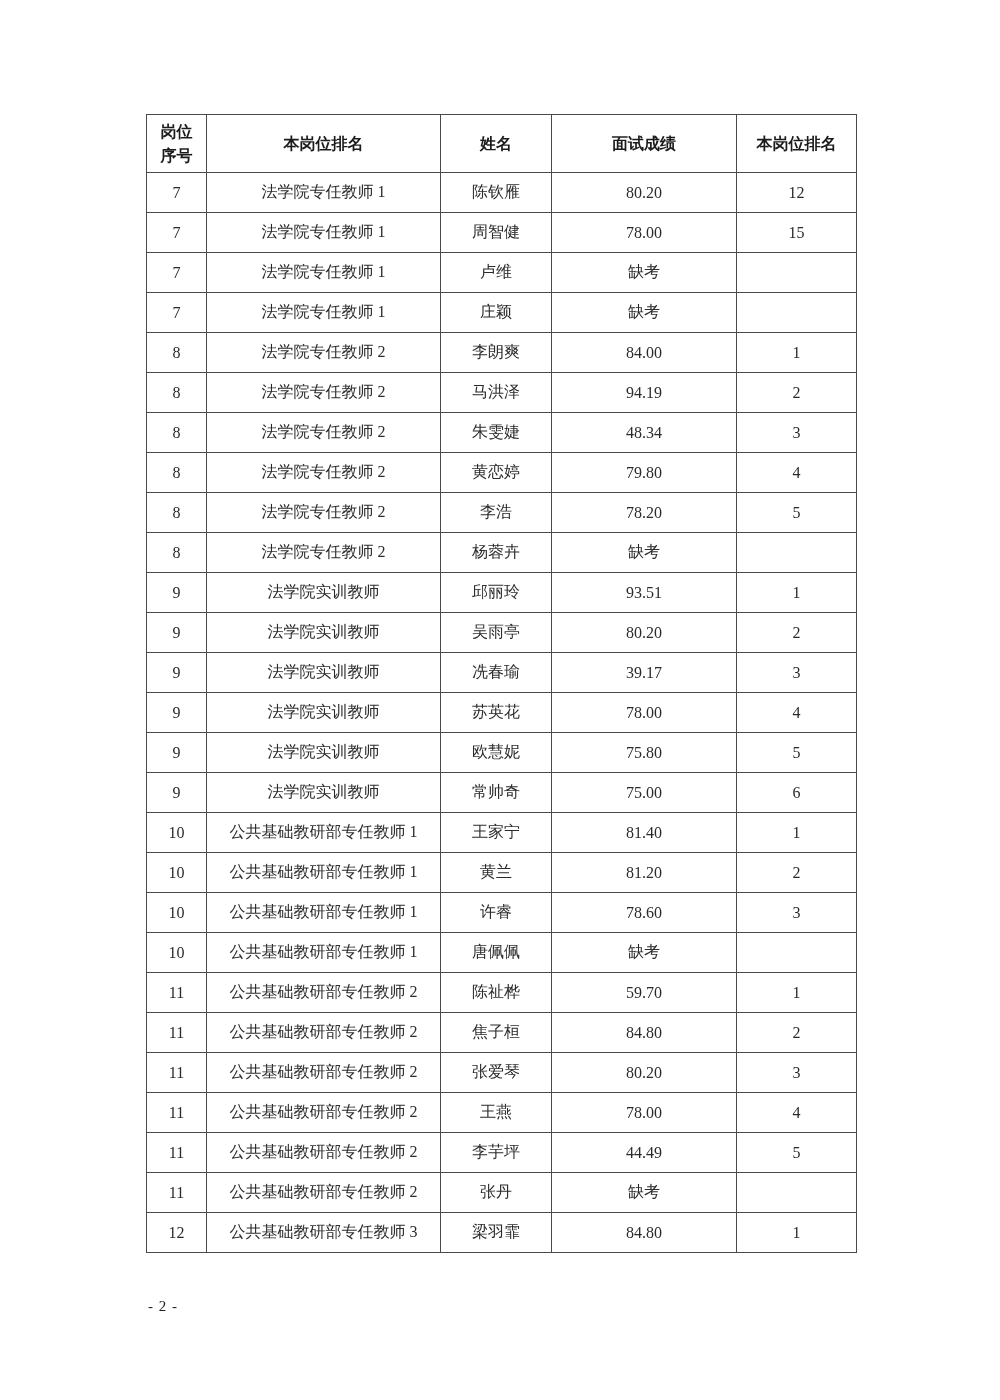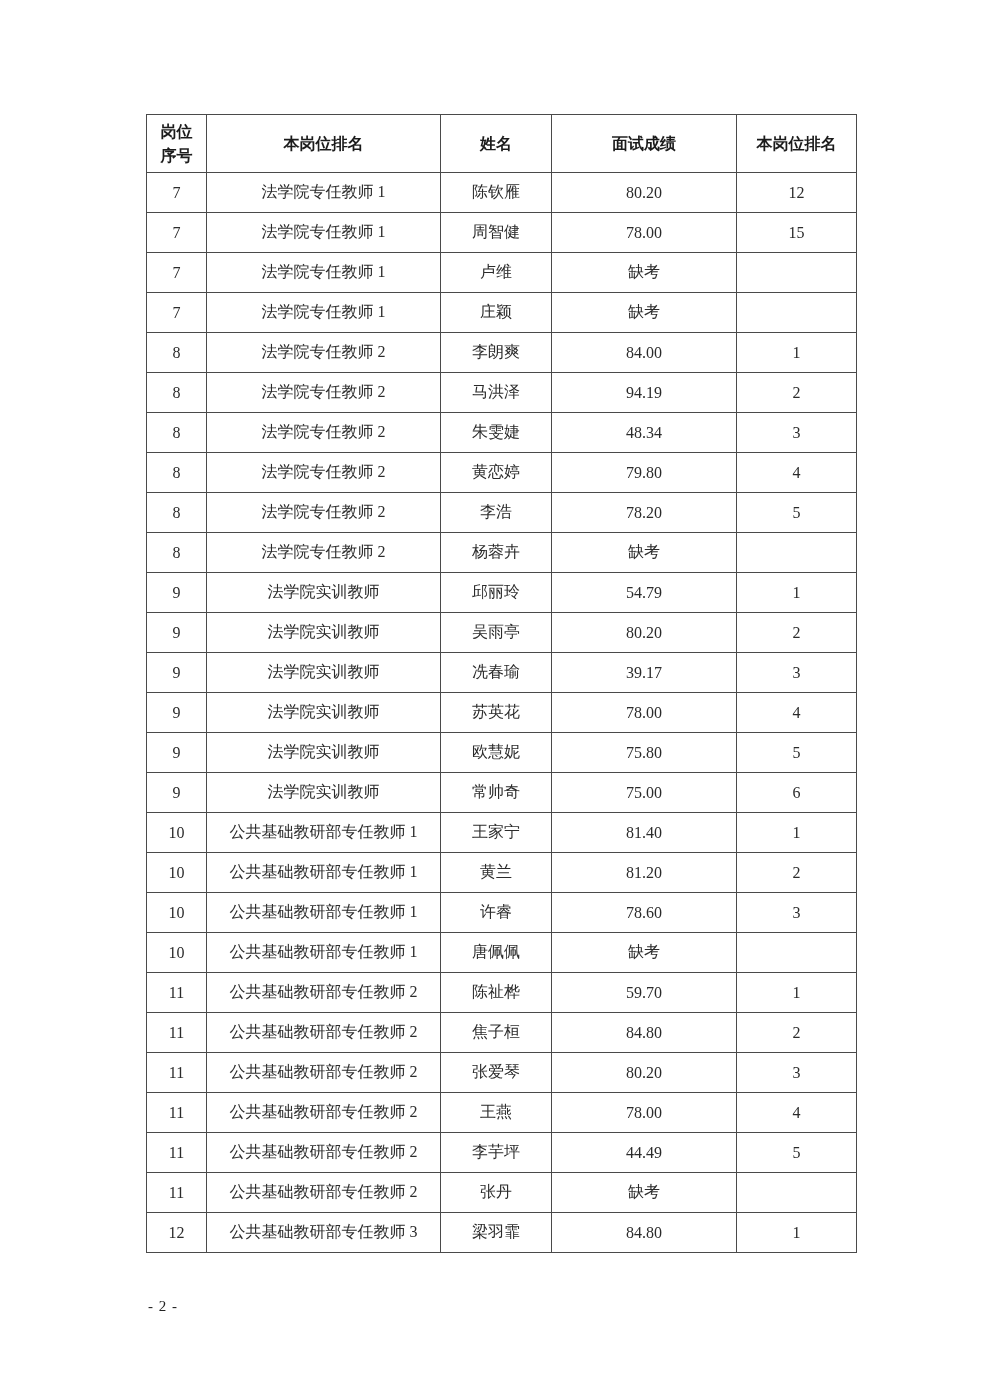--- a/index.html
+++ b/index.html
@@ -152,21 +152,21 @@
           <td>8</td>
           <td>法学院专任教师 2</td>
           <td>杨蓉卉</td>
           <td>缺考</td>
           <td></td>
         </tr>
         <tr>
           <td>9</td>
           <td>法学院实训教师</td>
           <td>邱丽玲</td>
-          <td>54.79</td>
+          <td>93.51</td>
           <td>1</td>
         </tr>
         <tr>
           <td>9</td>
           <td>法学院实训教师</td>
           <td>吴雨亭</td>
           <td>80.20</td>
           <td>2</td>
         </tr>
         <tr>

